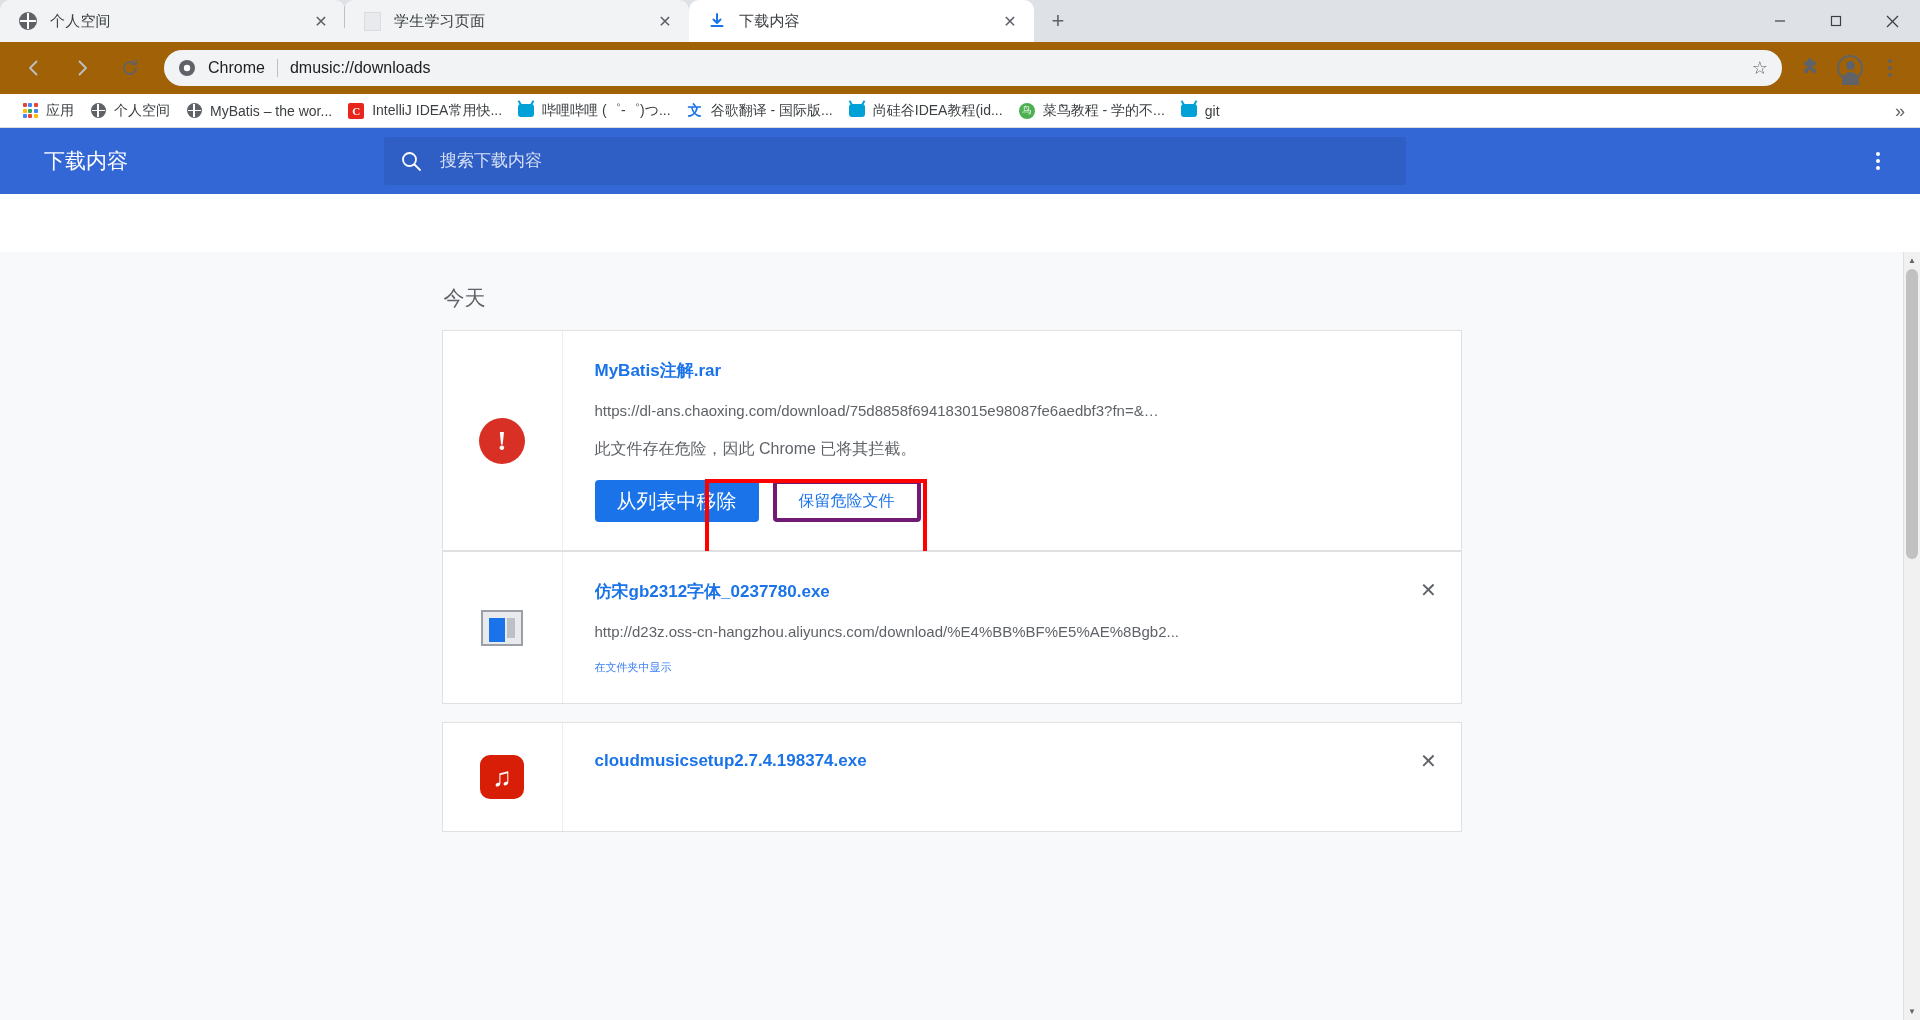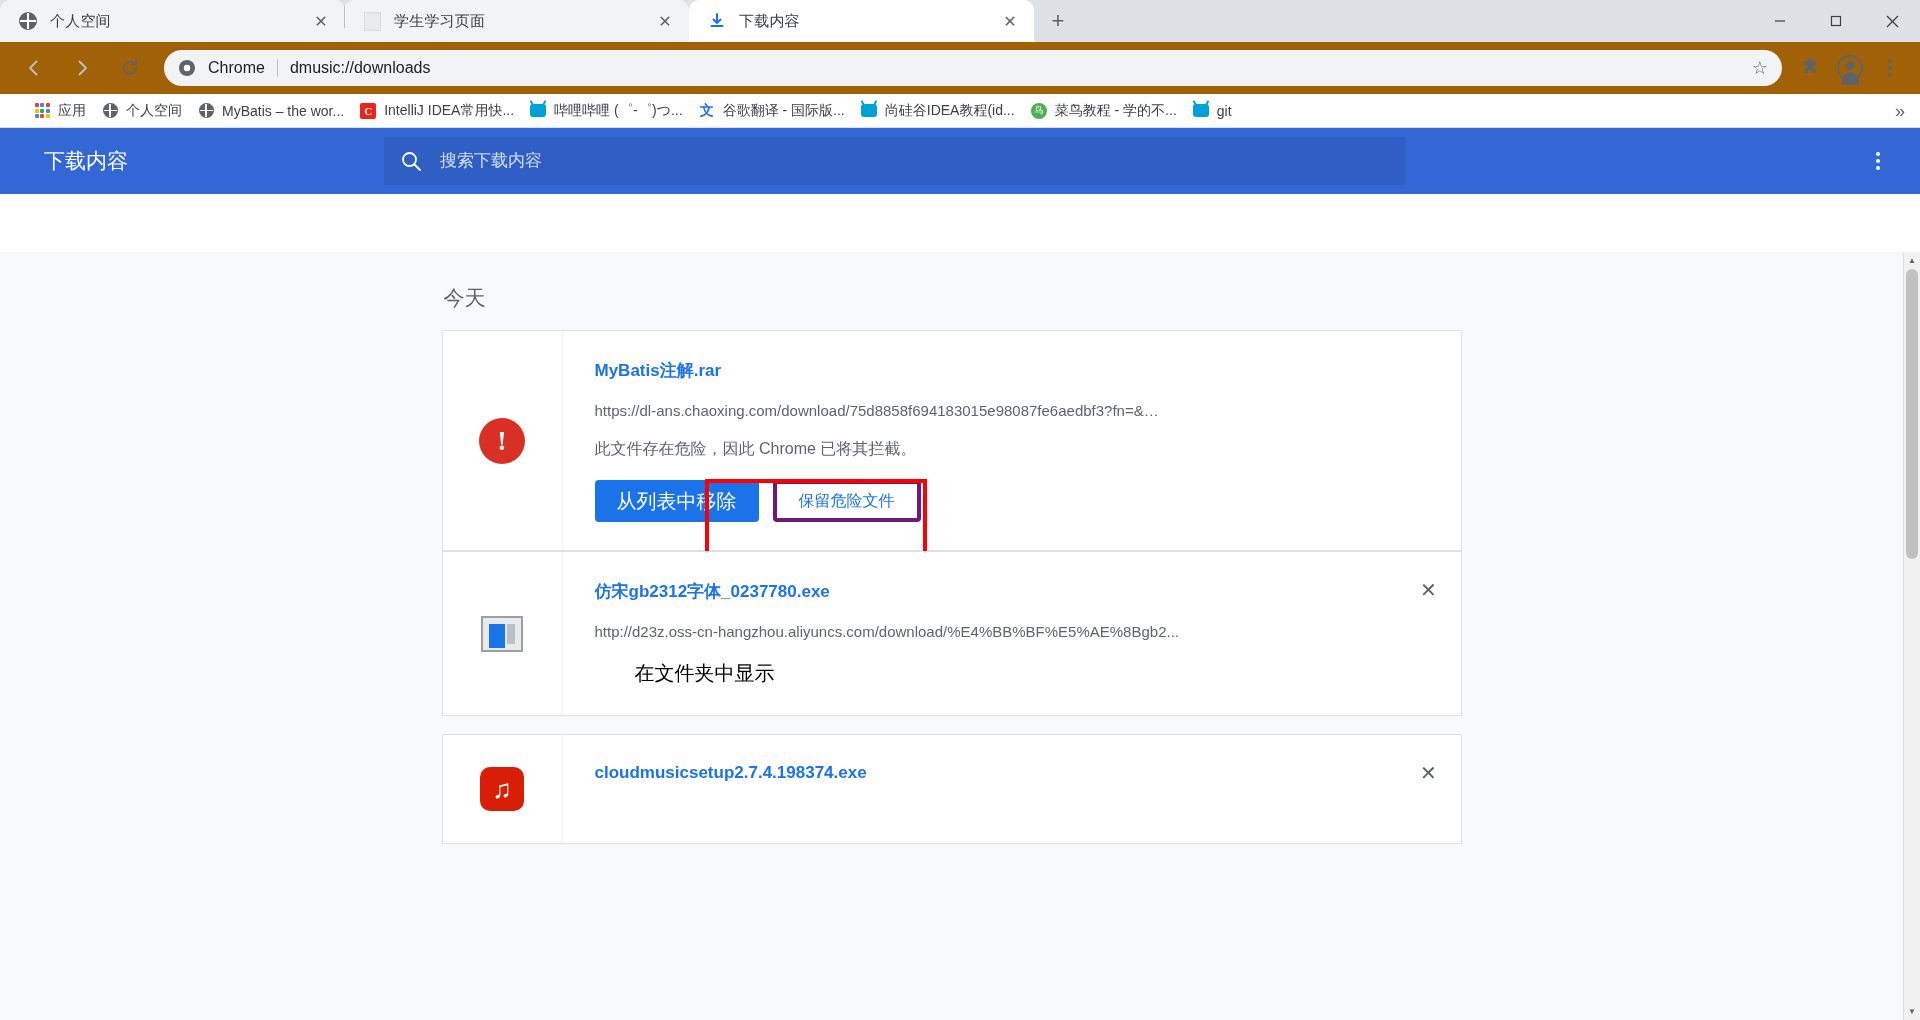--- a/index.html
+++ b/index.html
@@ -173,21 +173,21 @@
     width:17px; height:13px; border-radius:9px 9px 0 0;
     background:#5f6368; margin-left:-8.5px;
   }
 
   
   .bookmarks {
     height: 34px;
     background: #ffffff;
     display: flex;
     align-items: center;
-    padding: 0 10px 0 26px;
+    padding: 0 10px 0 14px;
     border-bottom: 1px solid #dadce0;
     position: relative;
     overflow: hidden;
   }
   .bm {
     display: flex;
     align-items: center;
     height: 26px;
     padding: 0 8px;
     border-radius: 4px;
@@ -384,23 +384,22 @@
     padding: 0 22px;
     font-size: 16px;
     font-family: inherit;
   }
   .redbox {
     position: absolute;
     border: 4px solid #ff0000;
     pointer-events: none;
   }
   .dl-link-action {
-    color: #000000;
-    font-size: 20px;
-    margin-left: 40px;
+    color: #3b82f6;
+    font-size: 11px;
   }
   .dl-remove-x {
     position: absolute;
     right: 16px; top: 22px;
     width: 32px; height: 32px;
     display:flex; align-items:center; justify-content:center;
     color: #5f6368;
     font-size: 20px;
   }
   .danger-badge {

